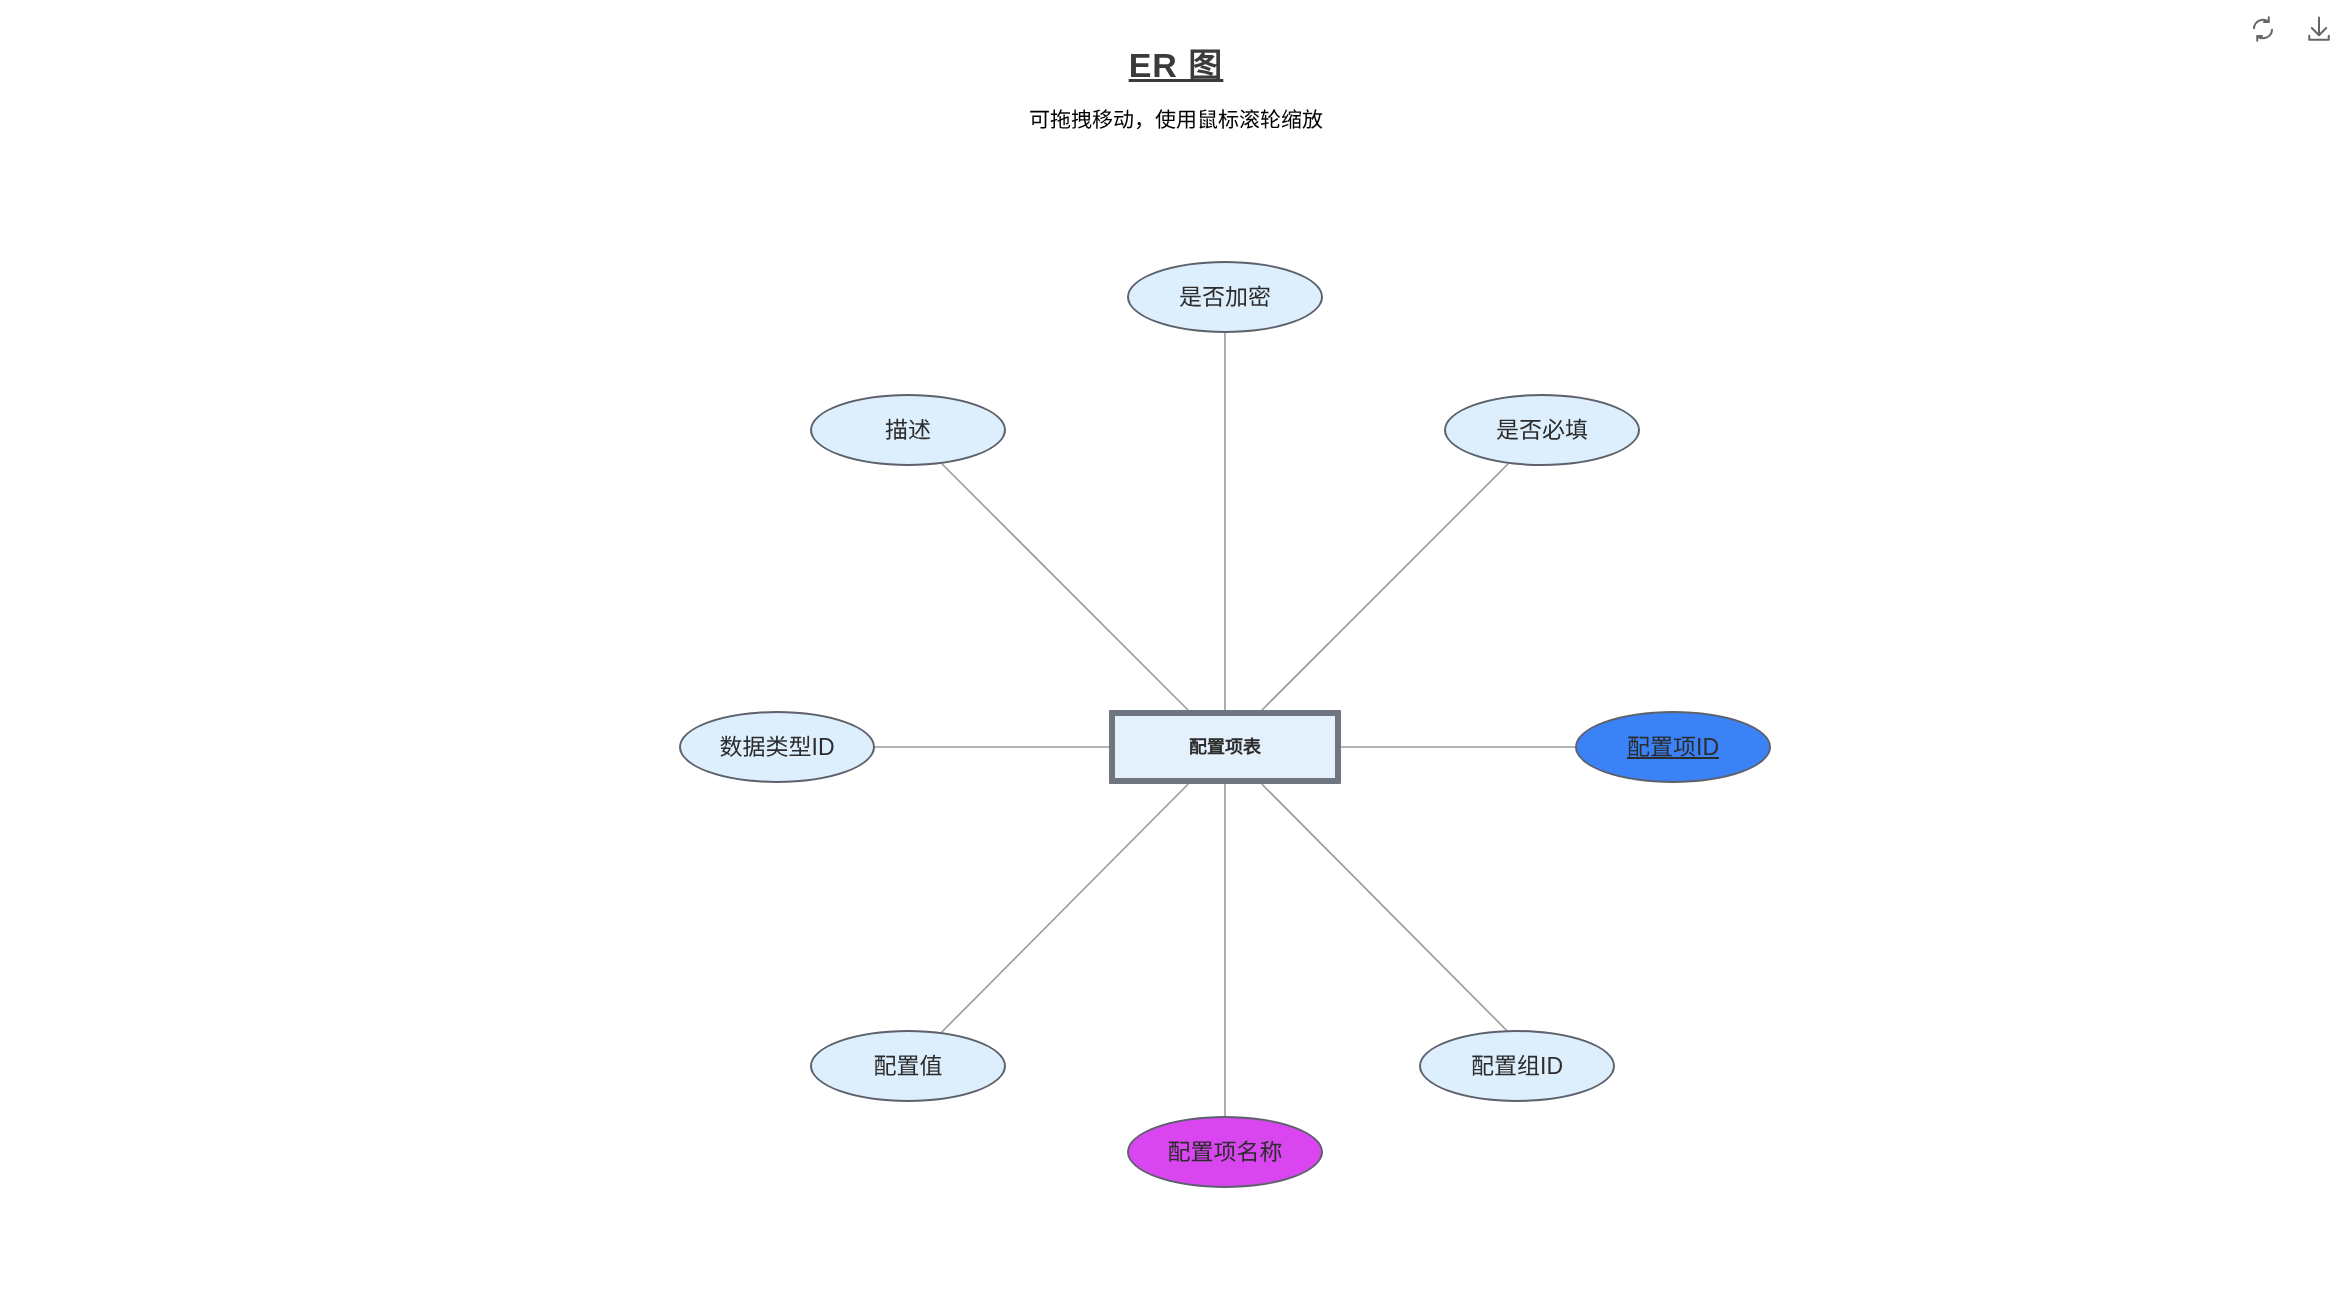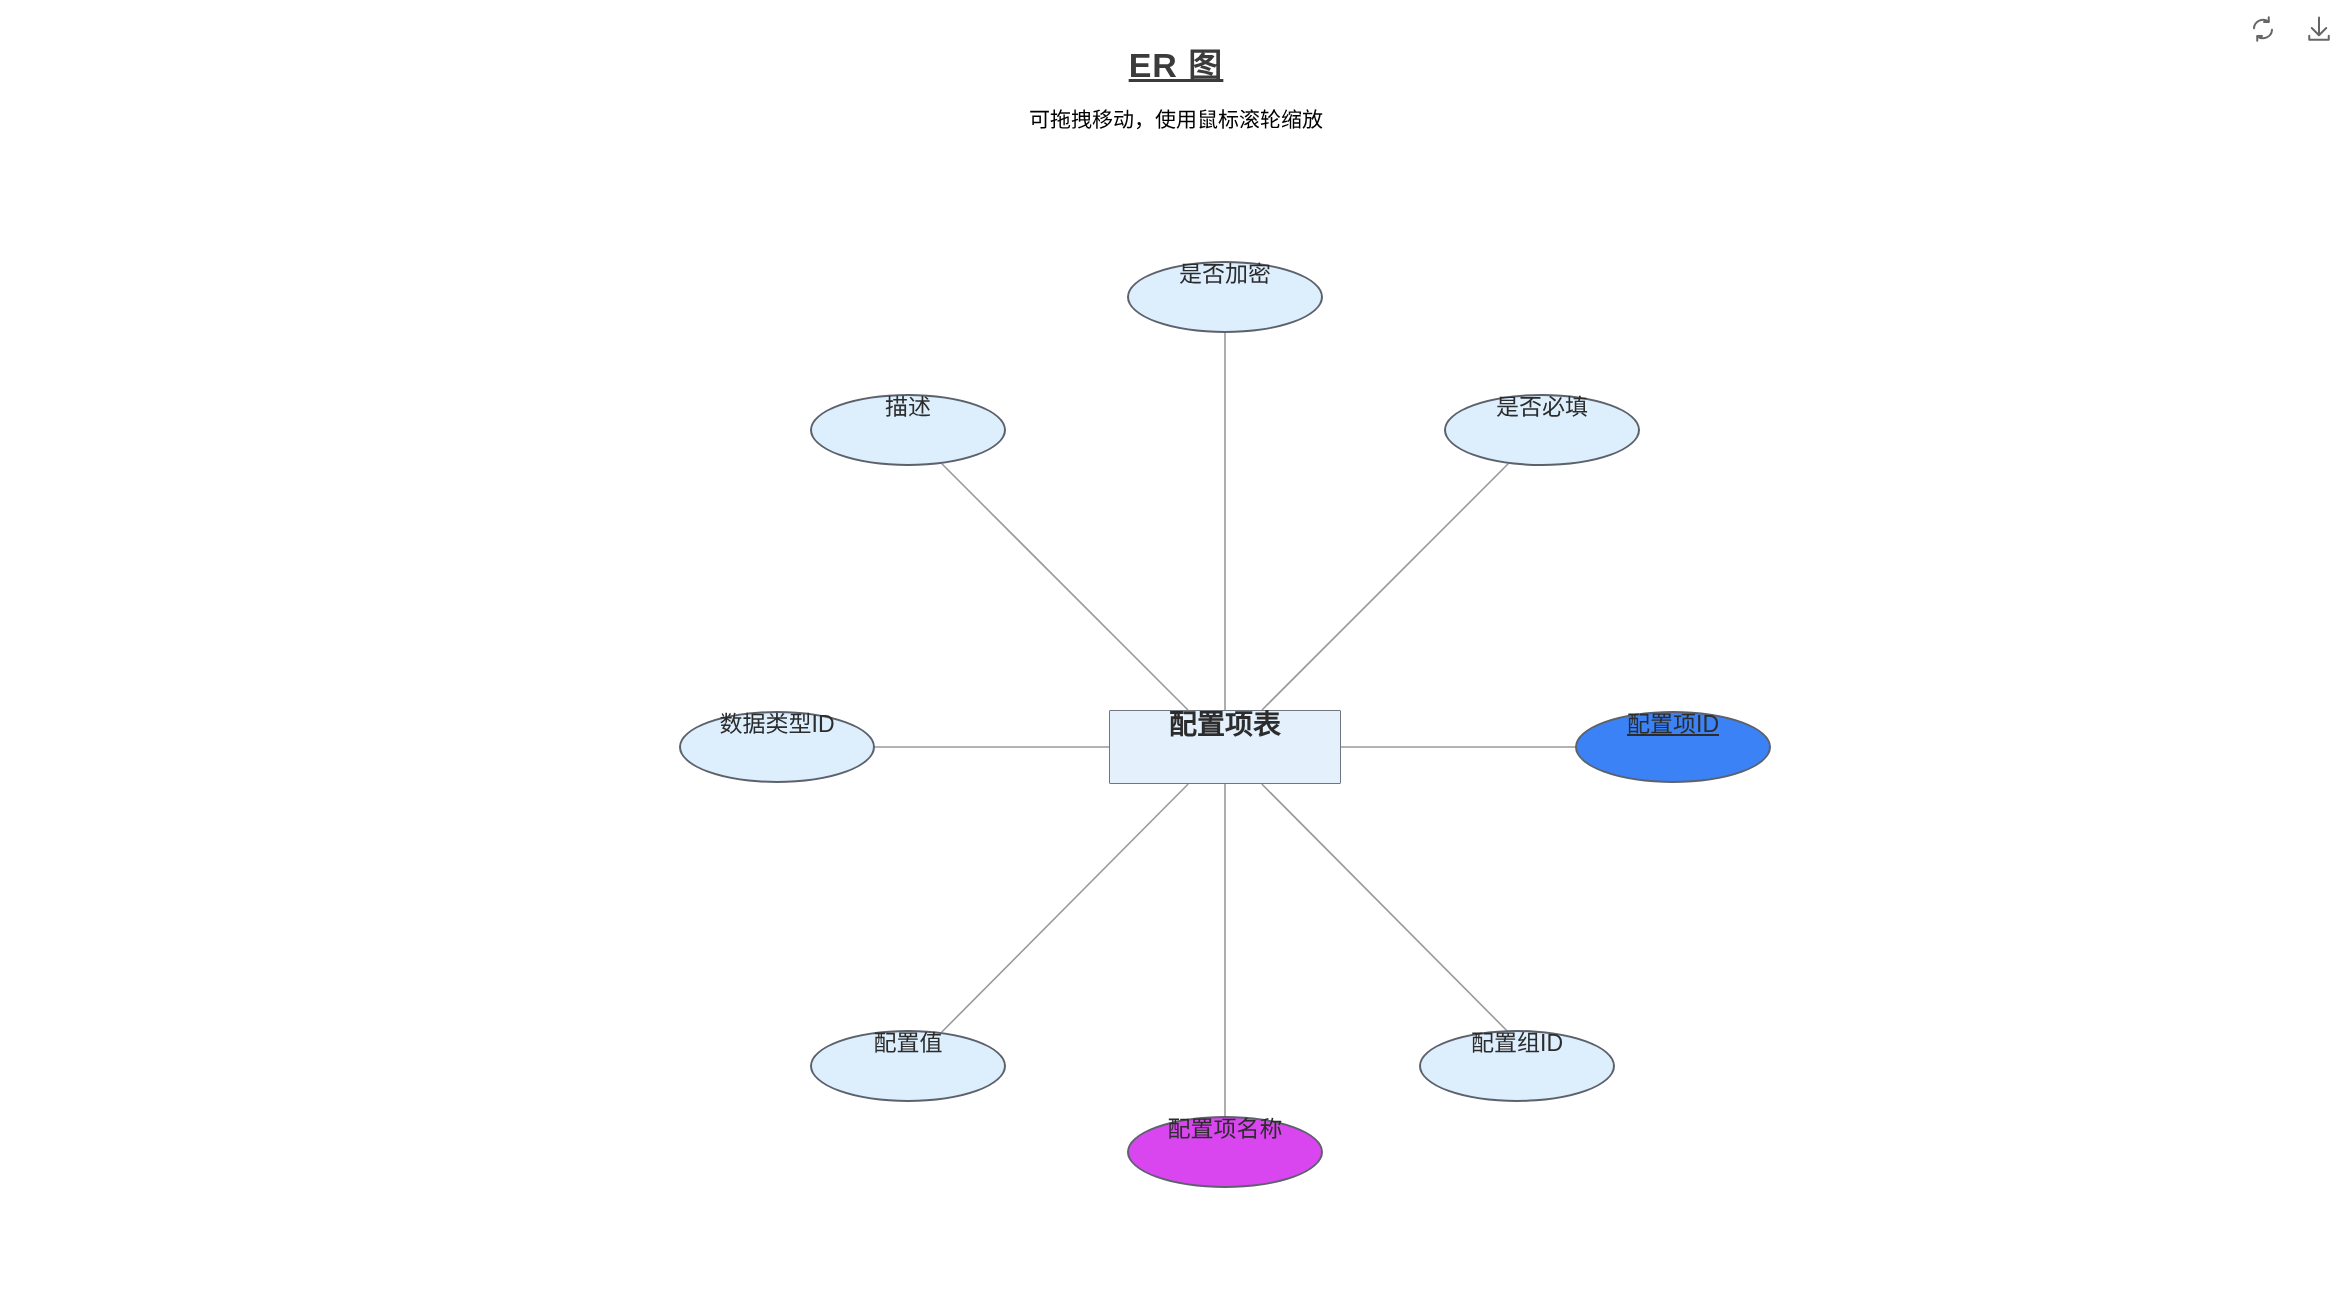--- a/index.html
+++ b/index.html
@@ -86,32 +86,32 @@
     position: absolute;
     left: 0;
     top: 0;
     width: 2352px;
     height: 1300px;
   }
 
   .node {
     position: absolute;
     display: flex;
-    align-items: flex-start;
+    align-items: center;
     justify-content: center;
     box-sizing: border-box;
     cursor: move;
     user-select: none;
   }
 
   .entity-node {
     background: #e4f0fb;
-    border: 1px solid #b91c1c;
+    border: 6px solid #b91c1c;
     border-radius: 1px;
-    font-size: 28px;
+    font-size: 18px;
     font-weight: bold;
     color: #2c2c2c;
     box-shadow: 0 0 0 0 rgba(0,0,0,0);
   }
 
   .attr-node {
     background: #ddeefc;
     border: 2px solid #5c616b;
     border-radius: 50%;
     font-size: 23px;

